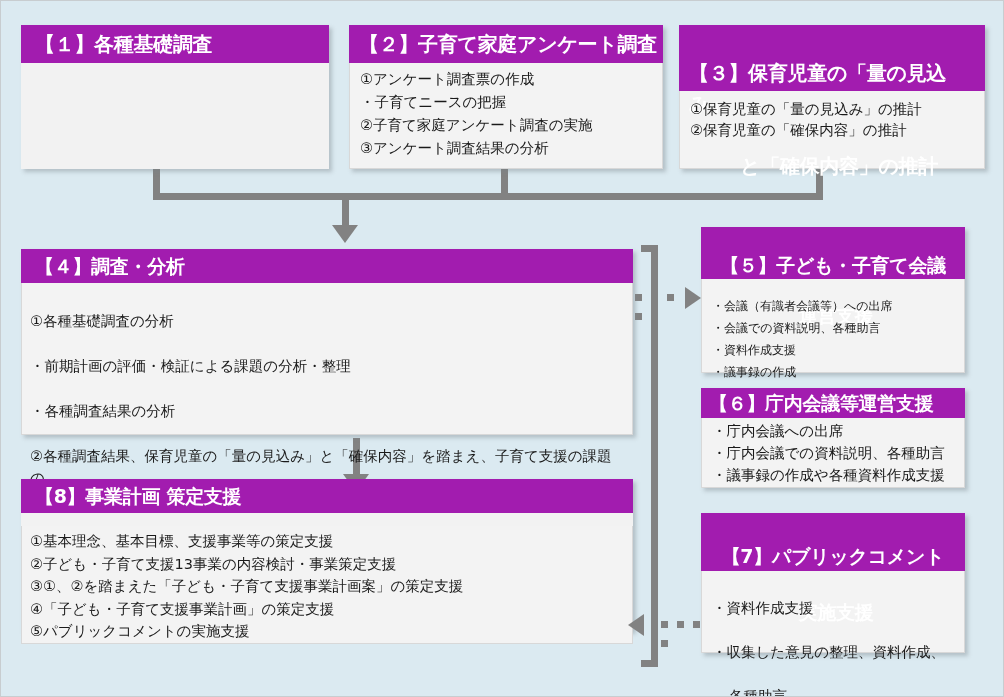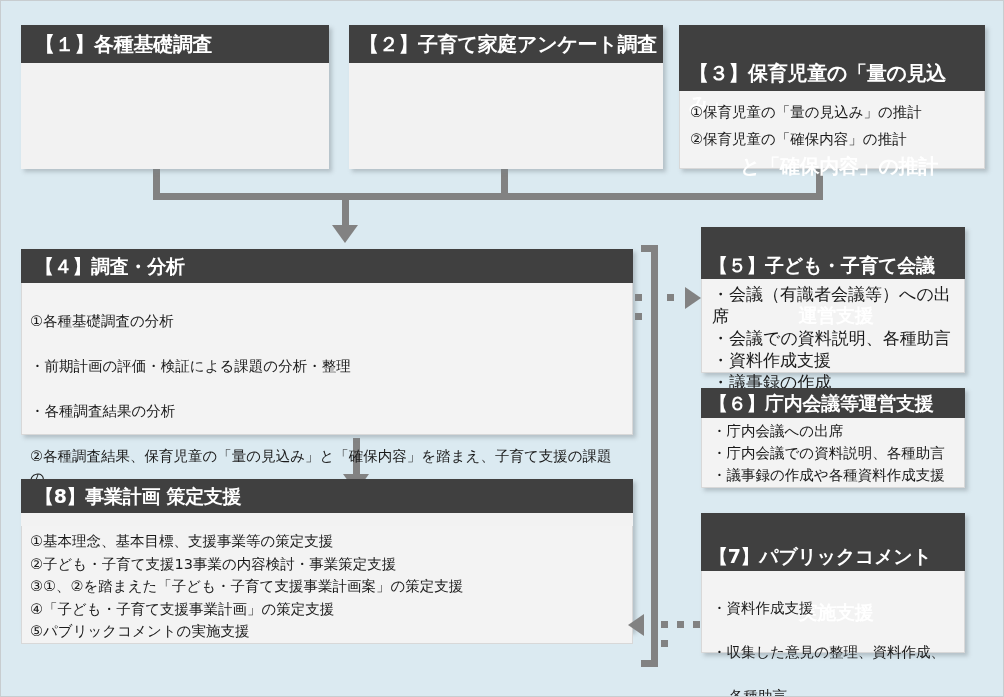--- a/index.html
+++ b/index.html
@@ -20,21 +20,21 @@
 
   
   .box {
     position: absolute;
     background: #f2f2f2;
     box-sizing: border-box;
     box-shadow: 3px 3px 4px rgba(120,130,135,0.40);
     z-index: 5;
   }
   .box .hdr {
-    background: #404040;
+    background: #a21caf;
     color: #ffffff;
     font-weight: bold;
     box-sizing: border-box;
     letter-spacing: -0.3px;
     white-space: pre-line;
   }
   .box .body {
     background: #f3f3f3;
     color: #1a1a1a;
     box-sizing: border-box;
@@ -46,44 +46,44 @@
   #box1 { left: 20px;  top: 24px;  width: 308px; height: 144px; }
   #box1 .hdr  { height: 38px; font-size: 20px; line-height: 38px; padding-left: 14px; }
   #box1 .body { height: 106px; font-size: 14.5px; line-height: 23px; padding: 5px 0 0 10px; }
 
   #box2 { left: 348px; top: 24px;  width: 314px; height: 144px; }
   #box2 .hdr  { height: 38px; font-size: 20px; line-height: 38px; padding-left: 10px; }
   #box2 .body { height: 106px; font-size: 14.5px; line-height: 23px; padding: 5px 0 0 10px; }
 
   #box3 { left: 678px; top: 24px;  width: 306px; height: 144px; }
   #box3 .hdr  { height: 66px; font-size: 20px; line-height: 31px; padding: 2px 10px 0 10px; text-align: center; }
-  #box3 .body { height: 78px; font-size: 14.5px; line-height: 27px; padding: 8px 0 0 10px; }
+  #box3 .body { height: 78px; font-size: 14.5px; line-height: 21px; padding: 8px 0 0 10px; }
 
   #box4 { left: 20px;  top: 248px; width: 612px; height: 186px; }
   #box4 .hdr  { height: 34px; font-size: 19px; line-height: 34px; padding-left: 14px; }
   #box4 .body { height: 152px; font-size: 14.5px; line-height: 22.5px; padding: 4px 8px 0 8px; }
 
   #box5 { left: 700px; top: 226px; width: 264px; height: 146px; }
   #box5 .hdr  { height: 52px; font-size: 19px; line-height: 25px; padding: 1px 8px 0 8px; text-align: center; }
-  #box5 .body { height: 94px; font-size: 17px; line-height: 22px; padding: 4px 0 0 10px; }
+  #box5 .body { height: 94px; font-size: 12px; line-height: 22px; padding: 16px 0 0 10px; }
 
   #box6 { left: 700px; top: 387px; width: 264px; height: 100px; }
   #box6 .hdr  { height: 30px; font-size: 19px; line-height: 30px; padding-left: 8px; }
   #box6 .body { height: 70px; font-size: 14.5px; line-height: 22px; padding: 2px 0 0 10px; }
 
   #box7 { left: 700px; top: 512px; width: 264px; height: 140px; }
   #box7 .hdr  { height: 58px; font-size: 19px; line-height: 28px; padding: 1px 8px 0 8px; text-align: center; }
   #box7 .body { height: 82px; font-size: 14.5px; line-height: 22px; padding: 4px 0 0 10px; }
 
   #box8 { left: 20px;  top: 478px; width: 612px; height: 152px; }
   #box8 .hdr  { height: 34px; font-size: 19px; line-height: 34px; padding-left: 14px; }
   #box8 .body { height: 118px; font-size: 14.5px; line-height: 22.5px; padding: 4px 8px 0 8px; margin-top: 13px; }
 
   
-  .hdr .l1 { display: block; text-align: left; }
+  .hdr .l1 { display: block; text-align: center; }
   .hdr .l2 { display: block; text-align: center; }
   #box3 .hdr .l1 { text-align: left; }
   #box3 .hdr .l2 { text-align: center; padding-left: 14px; }
   #box5 .hdr .l2 { padding-left: 6px; }
   #box7 .hdr .l2 { padding-left: 6px; }
 
   
   .ind { display: block; padding-left: 17px; }
 
   
@@ -172,20 +172,24 @@
     <span></span><span></span><span></span><span></span>
   </div>
   <div class="arrow-left" id="arrowD"></div>
 
   <div class="box" id="box1">
     <div class="hdr">【１】各種基礎調査</div>
   </div>
 
   <div class="box" id="box2">
     <div class="hdr">【２】子育て家庭アンケート調査</div>
+    <div class="body bdr">①アンケート調査票の作成
+・子育てニースの把握
+②子育て家庭アンケート調査の実施
+③アンケート調査結果の分析</div>
   </div>
 
   <div class="box" id="box3">
     <div class="hdr">
       <span class="l1">【３】保育児童の「量の見込み」</span>
       <span class="l2">と「確保内容」の推計</span>
     </div>
     <div class="body bdr">①保育児童の「量の見込み」の推計
 ②保育児童の「確保内容」の推計</div>
   </div>

